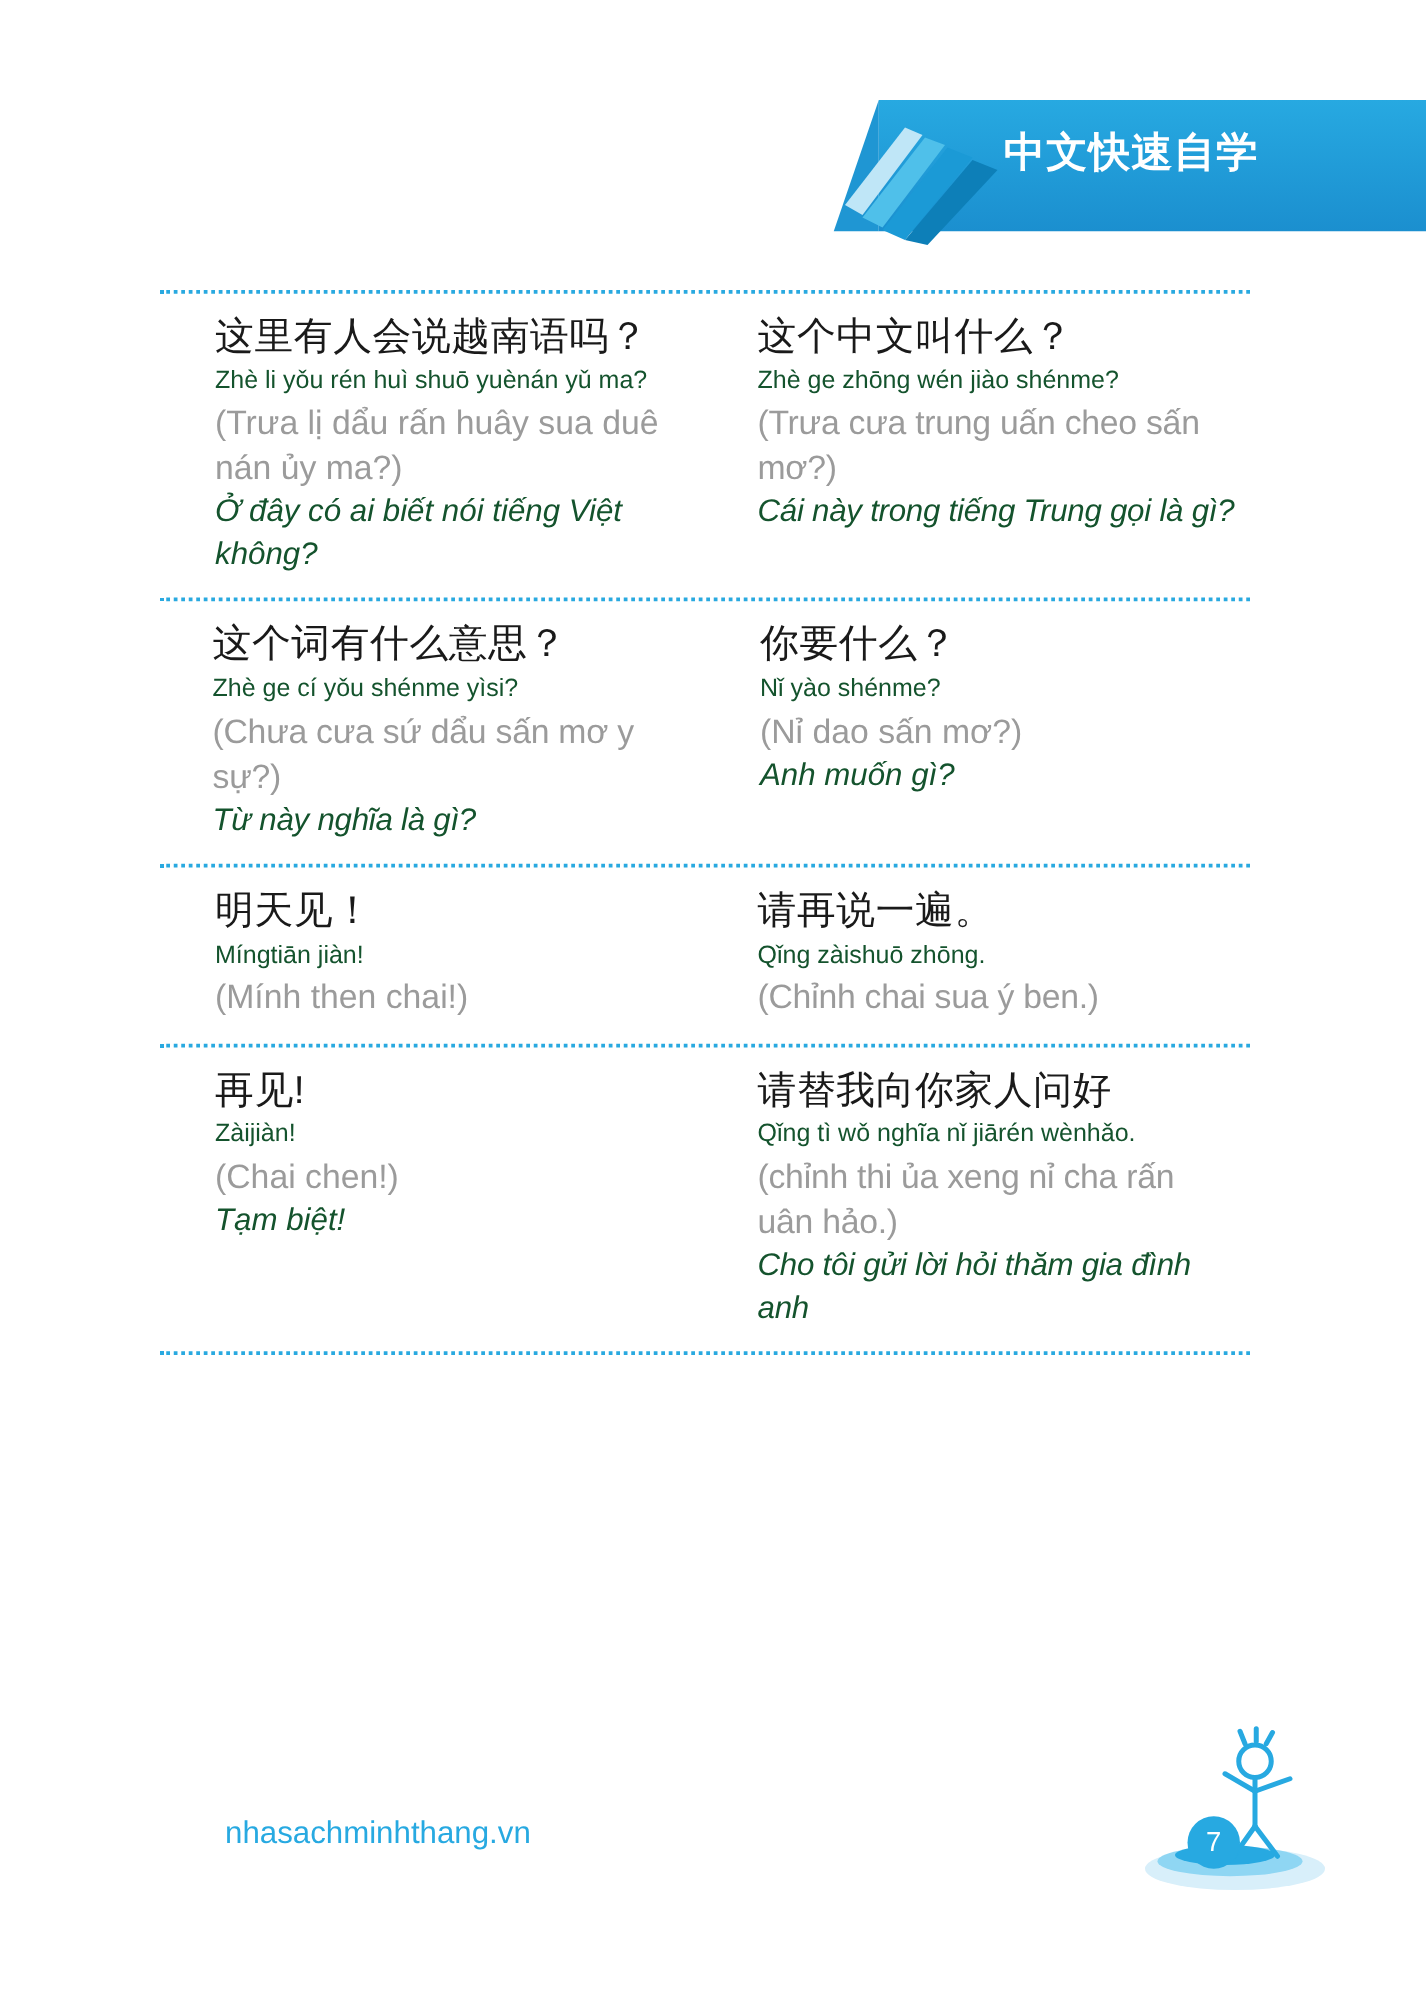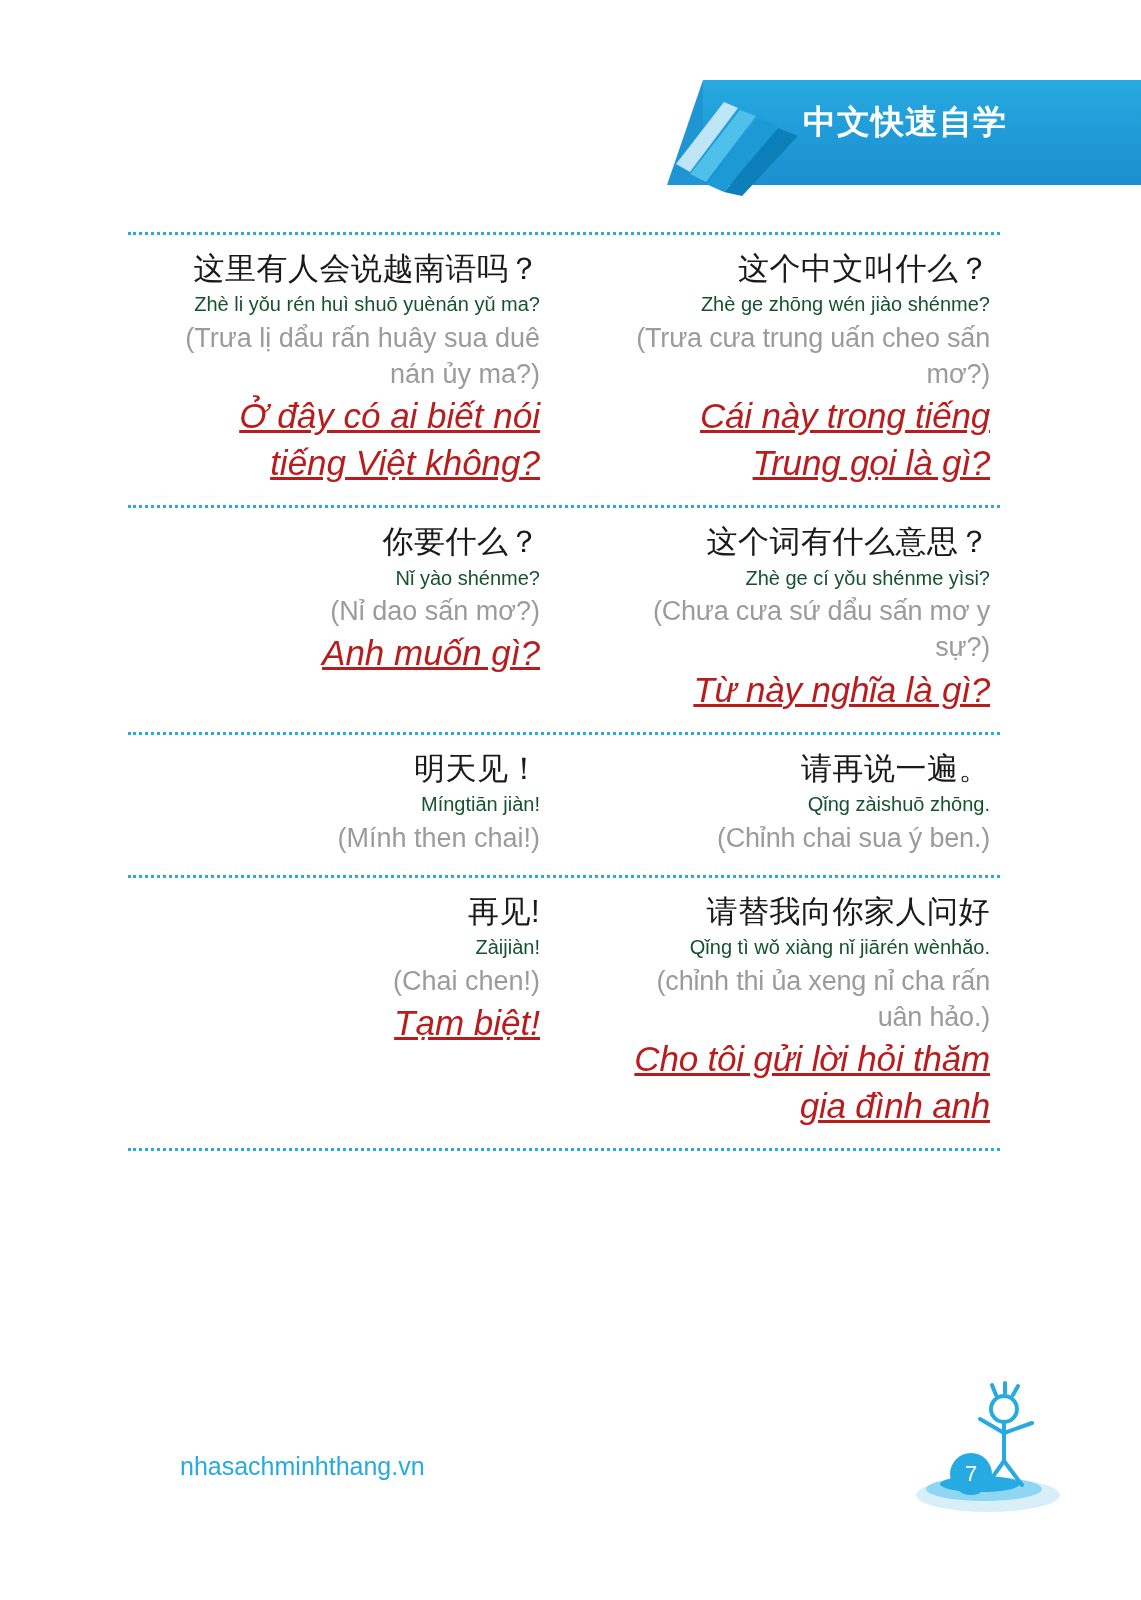--- a/index.html
+++ b/index.html
@@ -67,21 +67,20 @@
     top: 232px;
     width: 872px;
   }
   .dotted {
     height: 0;
     border-top: 3px dotted #29a9e0;
   }
   .row {
     display: flex;
     width: 100%;
-    text-align: right;
   }
   .cell {
     width: 50%;
     box-sizing: border-box;
     padding: 14px 18px 18px 44px;
   }
   .cell.left {
     padding-left: 44px;
     padding-right: 24px;
   }
@@ -102,25 +101,24 @@
     line-height: 1.34;
     margin-bottom: 2px;
   }
   .approx {
     font-size: 27px;
     color: #9b9b9b;
     line-height: 1.34;
     margin-bottom: 1px;
   }
   .viet {
-    font-size: 35px;
-    color: #b91c1c;
+    font-size: 25px;
+    color: #14532d;
     font-style: italic;
     line-height: 1.34;
-    text-decoration: underline;
   }
   .cell.right .approx,
   .cell.right .viet {
     letter-spacing: -0.2px;
   }
 
   
   .footer-url {
     position: absolute;
     left: 180px;
@@ -180,32 +178,32 @@
       <div class="hanzi">这个中文叫什么？</div>
       <div class="pinyin">Zhè ge zhōng wén jiào shénme?</div>
       <div class="approx">(Trưa cưa trung uấn cheo sấn mơ?)</div>
       <div class="viet">Cái này trong tiếng Trung gọi là gì?</div>
     </div>
   </div>
 
   <div class="dotted"></div>
 
   <div class="row">
+    <div class="cell right">
+      <div class="hanzi">这个词有什么意思？</div>
+      <div class="pinyin">Zhè ge cí yǒu shénme yìsi?</div>
+      <div class="approx">(Chưa cưa sứ dẩu sấn mơ y sự?)</div>
+      <div class="viet">Từ này nghĩa là gì?</div>
+    </div>
     <div class="cell left">
       <div class="hanzi">你要什么？</div>
       <div class="pinyin">Nǐ yào shénme?</div>
       <div class="approx">(Nỉ dao sấn mơ?)</div>
       <div class="viet">Anh muốn gì?</div>
     </div>
-    <div class="cell right">
-      <div class="hanzi">这个词有什么意思？</div>
-      <div class="pinyin">Zhè ge cí yǒu shénme yìsi?</div>
-      <div class="approx">(Chưa cưa sứ dẩu sấn mơ y sự?)</div>
-      <div class="viet">Từ này nghĩa là gì?</div>
-    </div>
   </div>
 
   <div class="dotted"></div>
 
   <div class="row">
     <div class="cell left">
       <div class="hanzi">明天见！</div>
       <div class="pinyin">Míngtiān jiàn!</div>
       <div class="approx">(Mính then chai!)</div>
     </div>
@@ -220,21 +218,21 @@
 
   <div class="row">
     <div class="cell left">
       <div class="hanzi">再见!</div>
       <div class="pinyin">Zàijiàn!</div>
       <div class="approx">(Chai chen!)</div>
       <div class="viet">Tạm biệt!</div>
     </div>
     <div class="cell right">
       <div class="hanzi">请替我向你家人问好</div>
-      <div class="pinyin">Qǐng tì wǒ xiàng nǐ jiārén wènhǎo.</div>
+      <div class="pinyin">Qǐng tì wǒ nghĩa nǐ jiārén wènhǎo.</div>
       <div class="approx">(chỉnh thi ủa xeng nỉ cha rấn uân hảo.)</div>
       <div class="viet">Cho tôi gửi lời hỏi thăm gia đình anh</div>
     </div>
   </div>
 
   <div class="dotted"></div>
 </div>
 
 <div class="footer-url">nhasachminhthang.vn</div>
 

